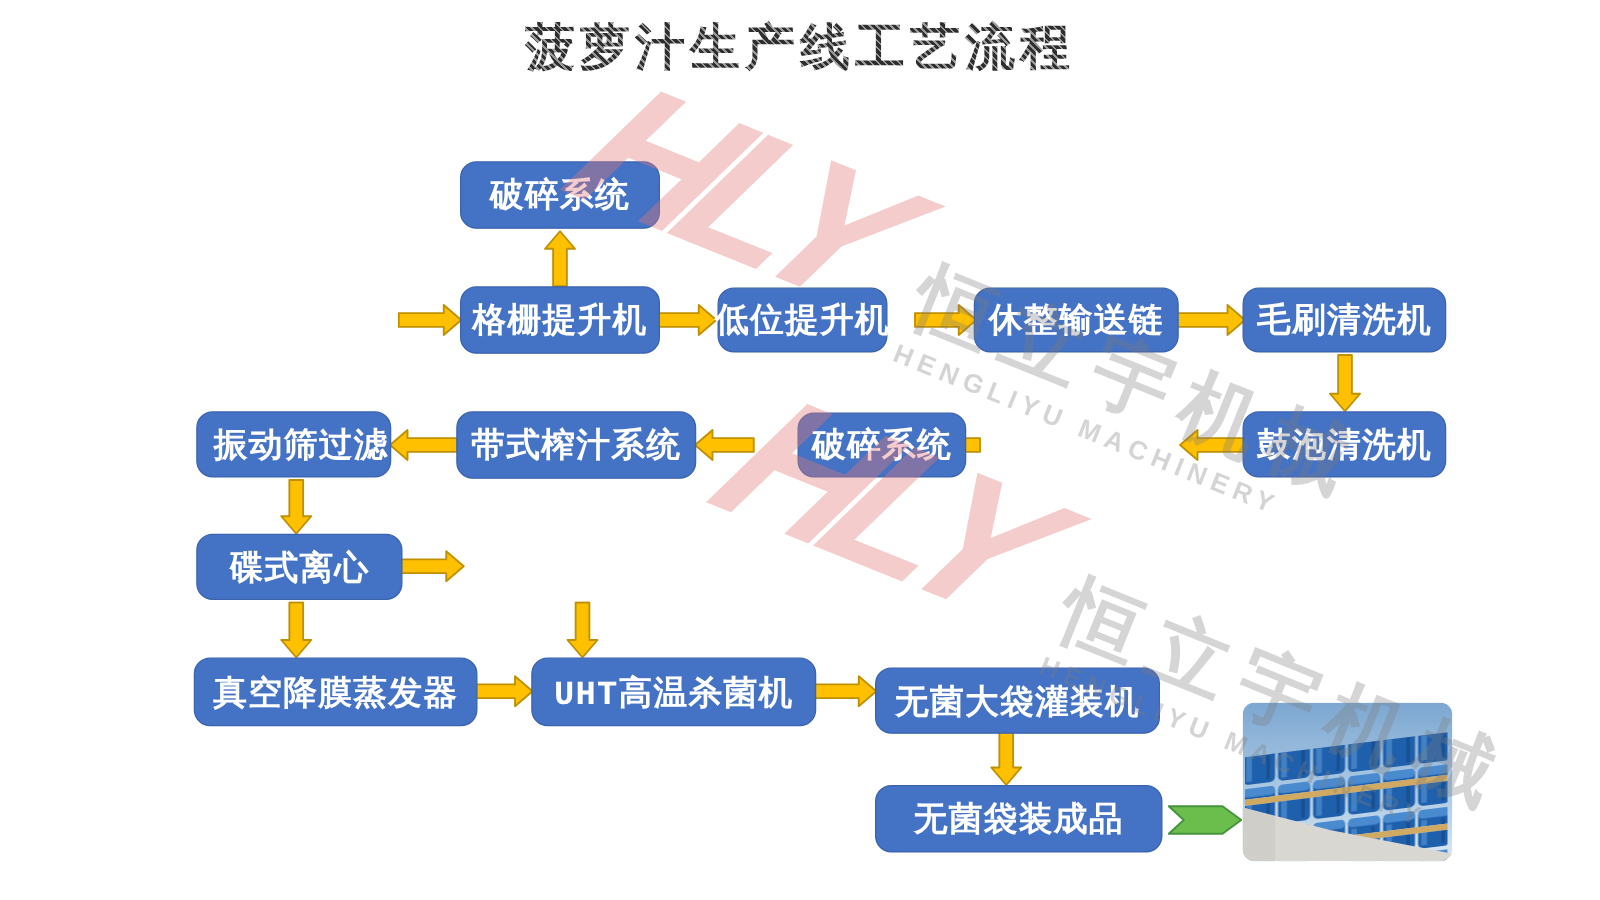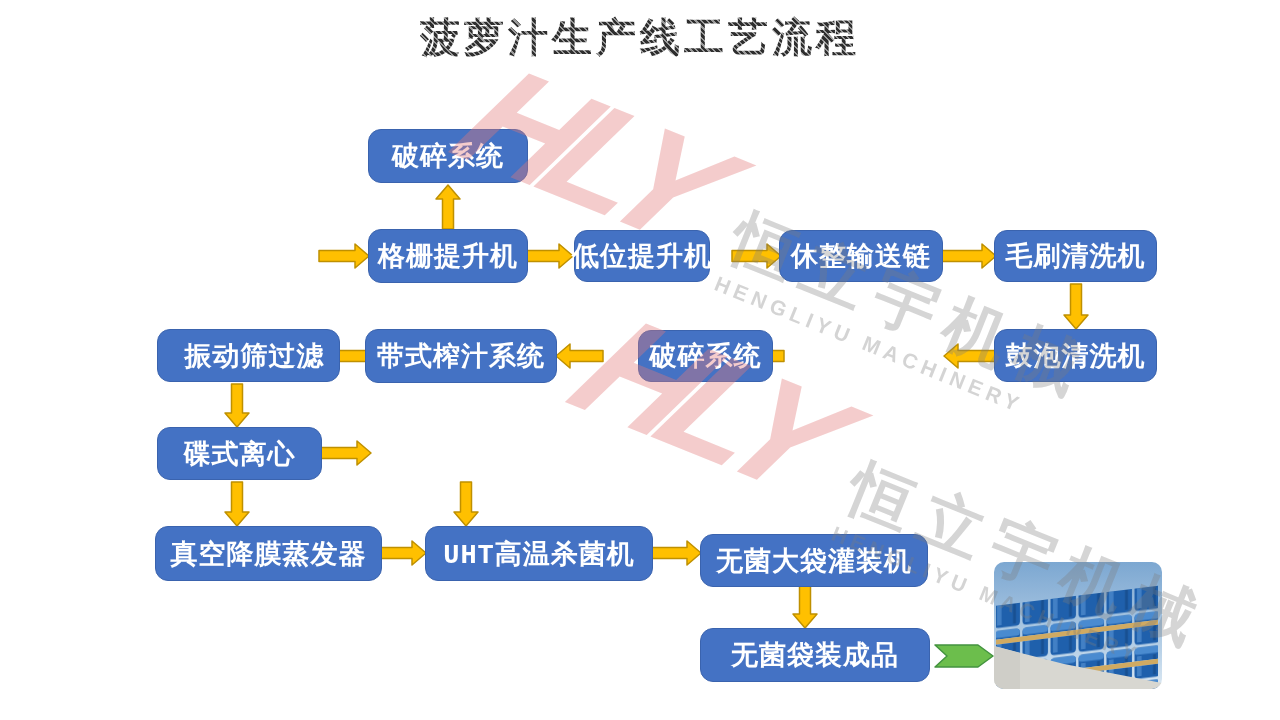--- a/index.html
+++ b/index.html
@@ -81,21 +81,21 @@
   <div class="node" style="left:368px;top:129px;width:160px;height:54px;">破碎系统</div>
 
   <div class="node" style="left:368px;top:229px;width:160px;height:54px;">格栅提升机</div>
   <div class="node" style="left:574px;top:230px;width:136px;height:52px;text-align:center;">低位提升机</div>
   <div class="node" style="left:779px;top:230px;width:164px;height:52px;">休整输送链</div>
   <div class="node" style="left:994px;top:230px;width:163px;height:52px;">毛刷清洗机</div>
 
   <div class="node" style="left:994px;top:329px;width:163px;height:53px;">鼓泡清洗机</div>
   <div class="node" style="left:602px;top:330px;width:135px;height:52px;margin-left:36px;">破碎系统</div>
   <div class="node" style="left:365px;top:329px;width:192px;height:54px;">带式榨汁系统</div>
-  <div class="node" style="left:157px;top:329px;width:183px;height:53px;padding-left:12px;">振动筛过滤</div>
+  <div class="node" style="left:157px;top:329px;width:156px;height:53px;padding-left:12px;">振动筛过滤</div>
 
   <div class="node" style="left:157px;top:427px;width:165px;height:53px;">碟式离心</div>
 
   <div class="node" style="left:155px;top:526px;width:227px;height:55px;">真空降膜蒸发器</div>
   <div class="node" style="left:425px;top:526px;width:228px;height:55px;font-family:Liberation Mono, monospace;">UHT高温杀菌机</div>
   <div class="node" style="left:700px;top:534px;width:228px;height:53px;">无菌大袋灌装机</div>
 
   <div class="node" style="left:700px;top:628px;width:230px;height:54px;">无菌袋装成品</div>
 
   <div class="arrow" style="left:318px;top:243px;width:52px;height:26px;">

